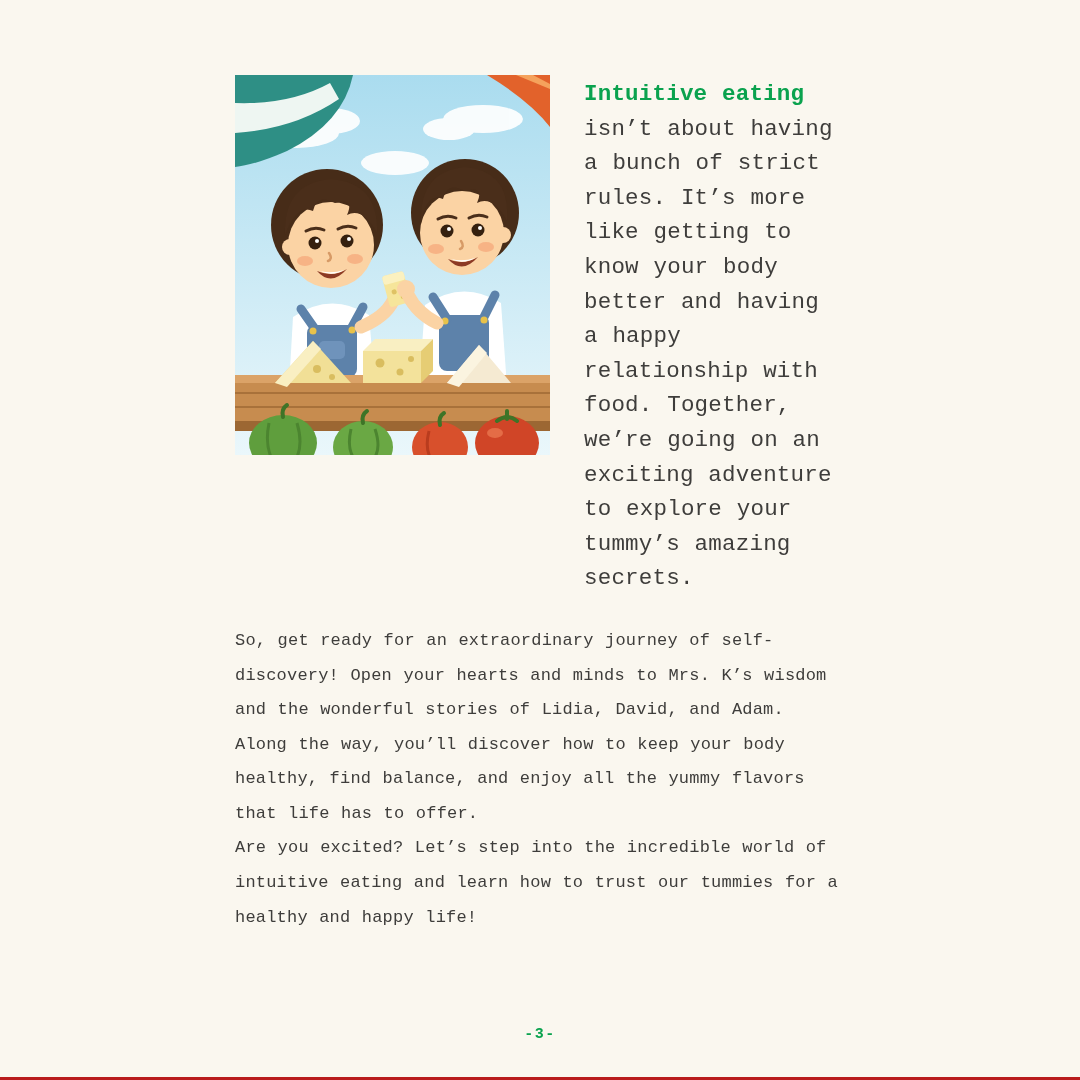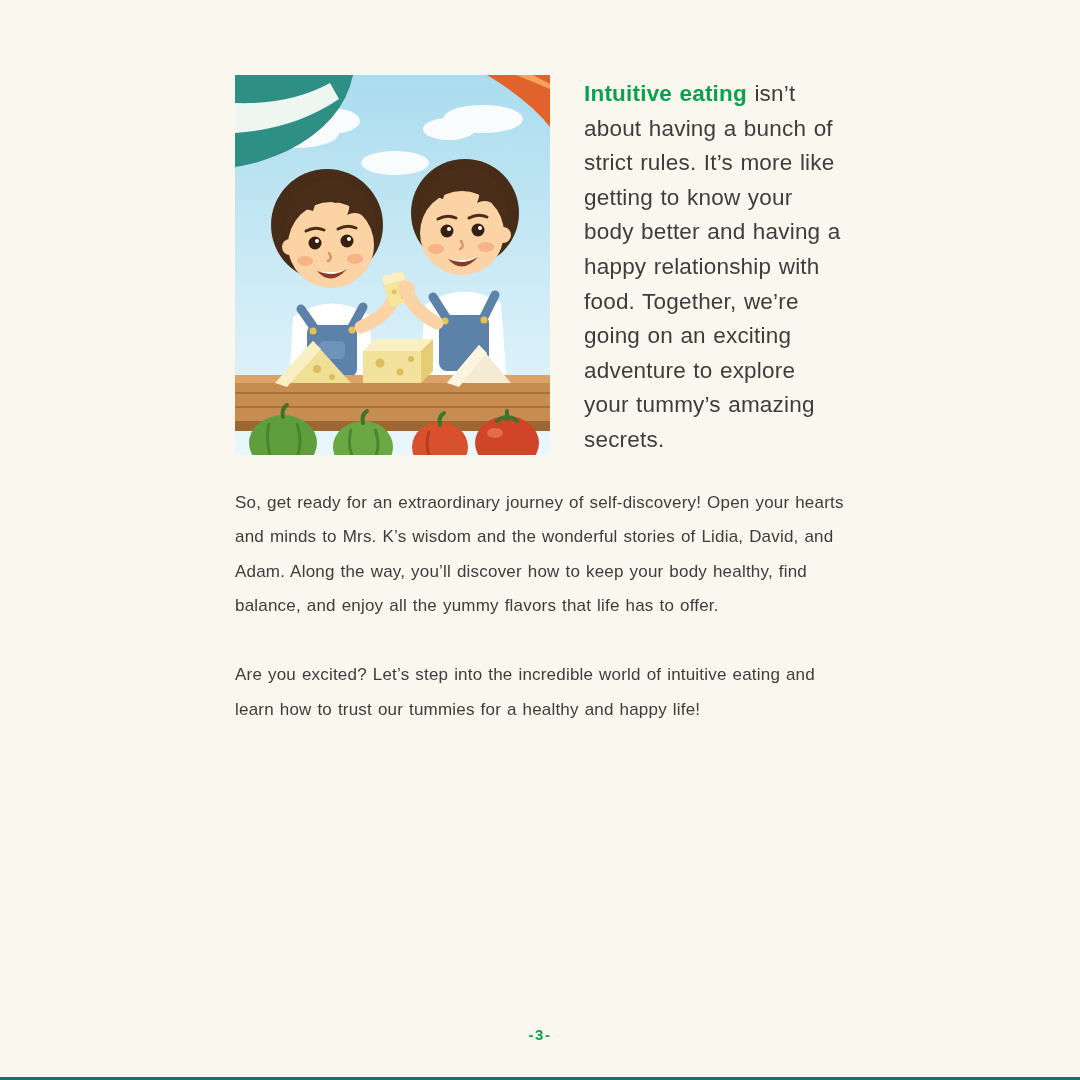--- a/index.html
+++ b/index.html
@@ -2,38 +2,38 @@
 <html><head>
 <meta charset="utf-8">
 <style>
   html,body{margin:0;padding:0}
   body{
     width:1080px;height:1080px;position:relative;overflow:hidden;
     background:#faf7ef;
     font-family:"Liberation Sans","DejaVu Sans",sans-serif;
     color:#3e3d3b;
   }
-  .page{position:absolute;inset:0;border-bottom:3px solid #0f766e;box-sizing:border-box;}
+  .page{position:absolute;inset:0;border-bottom:3px solid #b91c1c;box-sizing:border-box;font-family:Liberation Mono, monospace;}
   .content{position:absolute;left:235px;top:75px;width:612px;}
   .top-row{display:flex;gap:34px;align-items:flex-start;}
   .illustration{
     width:315px;height:380px;flex:none;overflow:hidden;background:#bfe3f2;
   }
   .illustration svg{display:block;}
   .intro{
     margin:2px 0 0 0;width:263px;
     font-size:22.5px;line-height:34.6px;letter-spacing:.2px;word-spacing:1px;
   }
   .highlight{color:#0aa24e;font-weight:bold;}
   .body-par{
     margin:0;width:612px;
     font-size:17px;line-height:34.6px;letter-spacing:.2px;word-spacing:1px;
   }
   .body-par.first{margin-top:28px;}
-  .body-par + .body-par{margin-top:34px;}
+  .body-par + .body-par{}
   .page-number{
     position:absolute;left:0;right:0;bottom:34px;text-align:center;
     color:#0aa24e;font-weight:bold;font-size:15px;letter-spacing:1.5px;
   }
 </style>
 </head>
 <body>
 
 <div class="page">
   <div class="content">

